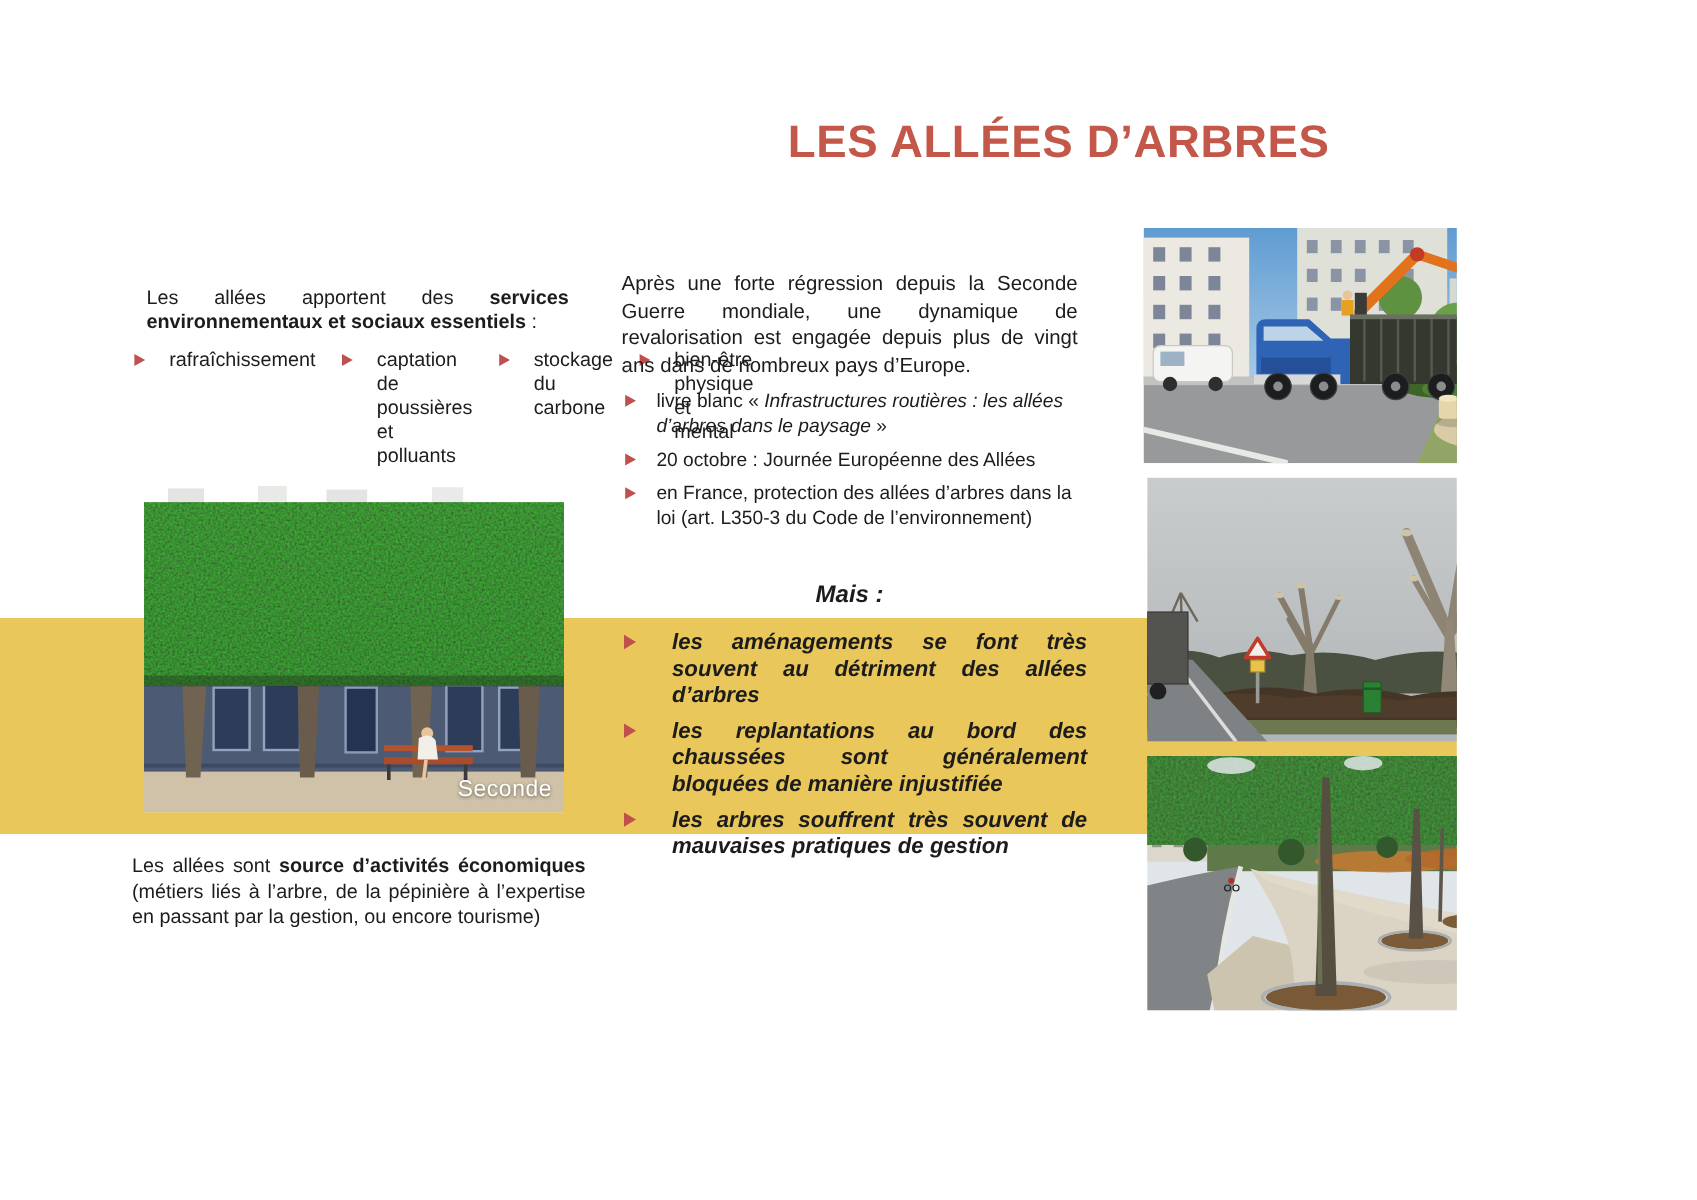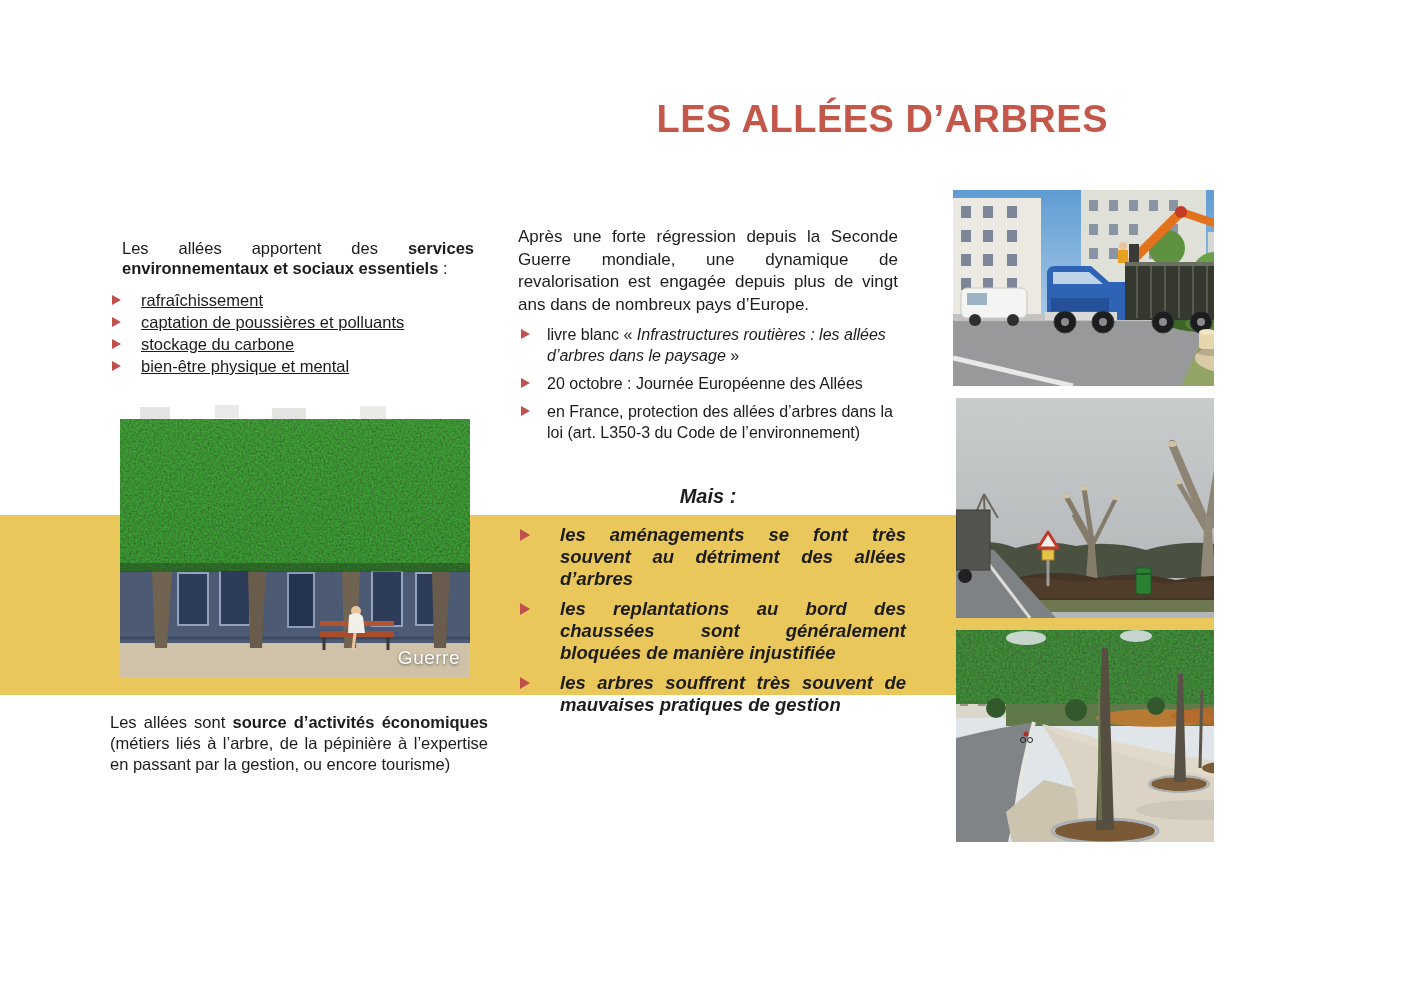--- a/index.html
+++ b/index.html
@@ -34,21 +34,21 @@
   .tri{
     flex:0 0 auto;width:0;height:0;
     border-left:9px solid var(--accent);
     border-top:5px solid transparent;border-bottom:5px solid transparent;
     margin:5px 20px 0 2px;
   }
 
   
   .col-left{position:absolute;left:110px;top:226px;width:376px;font-size:16.5px;line-height:20px;z-index:2;}
   .col-left p{margin:12px;text-align:justify;}
-  .blist{display:flex;flex-direction:column;gap:2px;margin-top:10px;text-decoration:underline;}
+  .blist{display:flex;flex-direction:row;gap:20px;margin-top:10px;}
   .brow{display:flex;align-items:flex-start;}
 
   
   .col-mid{position:absolute;left:518px;top:226px;width:380px;font-size:17px;line-height:22.5px;z-index:2;}
   .col-mid .para{margin:0;text-align:justify;}
   .mlist{display:flex;flex-direction:column;gap:7px;margin-top:8px;font-size:16px;line-height:21px;}
   .mlist .tri{margin:5px 17px 0 3px;}
 
   .mais{
     position:absolute;left:518px;top:485px;width:380px;margin:0;text-align:center;
@@ -142,21 +142,21 @@
       <rect x="200" y="226" width="74" height="6" fill="#a84c2b"></rect>
       <line x1="204" y1="232" x2="204" y2="245" stroke="#3a3a3a" stroke-width="3"></line>
       <line x1="268" y1="232" x2="268" y2="245" stroke="#3a3a3a" stroke-width="3"></line>
       <circle cx="236" cy="206" r="5" fill="#eac49b"></circle>
       <path d="M229,210 Q238,205 243,212 L245,228 L228,228 Z" fill="#f2efe8"></path>
       <line x1="235" y1="228" x2="233" y2="245" stroke="#e9c6a0" stroke-width="3"></line>
       <rect x="0" y="14" width="350" height="152" fill="url(#hG)"></rect>
       <rect x="0" y="14" width="350" height="152" filter="url(#hT)"></rect>
       <rect x="0" y="158" width="350" height="9" fill="#1e3c1c" opacity="0.45"></rect>
     </svg>
-    <figcaption class="caption">Guerre</figcaption>
+    <figcaption class="caption">Seconde</figcaption>
   </figure>
 
   <div class="col-mid">
     <p class="para">Après une forte régression depuis la Seconde Guerre mondiale, une dynamique de revalorisation est engagée depuis plus de vingt ans dans de nombreux pays d’Europe.</p>
     <div class="mlist">
       <div class="brow">
           <span class="tri"></span>
           <span><span>livre blanc « </span><span class="i">Infrastructures routières : les allées d’arbres dans le paysage</span><span> »</span></span>
         </div>
       <div class="brow">

